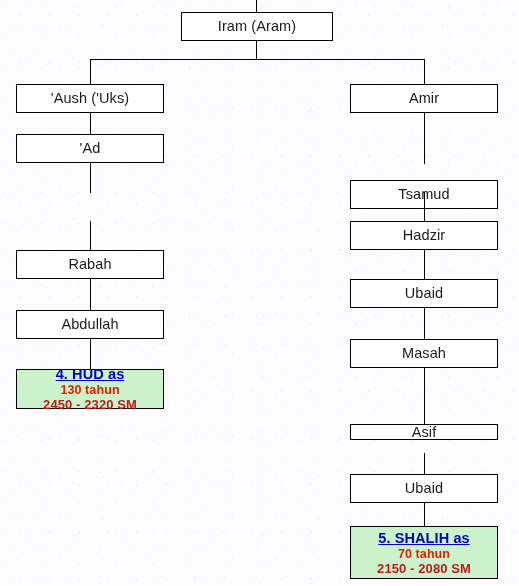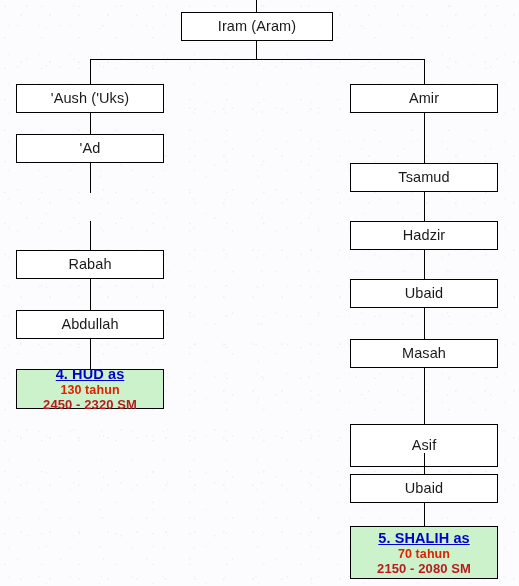--- a/index.html
+++ b/index.html
@@ -121,41 +121,41 @@
     <span class="hl-title">4. HUD as</span>
     <span class="hl-age">130 tahun</span>
     <span class="hl-range">2450 - 2320 SM</span>
   </div>
 
   <div class="node" style="left:350px; top:84px; width:148px; height:29px;">
     <span>Amir</span>
   </div>
   <div class="edge v" style="left:424px; top:113px; height:51px;"></div>
 
-  <div class="node" style="left:350px; top:163px; width:148px; height:29px;">
+  <div class="node" style="left:350px; top:180px; width:148px; height:29px;">
     <span>Tsamud</span>
   </div>
   <div class="edge v" style="left:424px; top:192px; height:30px;"></div>
 
   <div class="node" style="left:350px; top:221px; width:148px; height:29px;">
     <span>Hadzir</span>
   </div>
   <div class="edge v" style="left:424px; top:250px; height:30px;"></div>
 
   <div class="node" style="left:350px; top:279px; width:148px; height:29px;">
     <span>Ubaid</span>
   </div>
   <div class="edge v" style="left:424px; top:308px; height:32px;"></div>
 
   <div class="node" style="left:350px; top:339px; width:148px; height:29px;">
     <span>Masah</span>
   </div>
   <div class="edge v" style="left:424px; top:368px; height:57px;"></div>
 
-  <div class="node" style="left:350px; top:424px; width:148px; height:43px;">
+  <div class="node" style="left:350px; top:424px; width:148px; height:16px;">
     <span>Asif</span>
   </div>
   <div class="edge v" style="left:424px; top:453px; height:22px;"></div>
 
   <div class="node" style="left:350px; top:474px; width:148px; height:29px;">
     <span>Ubaid</span>
   </div>
   <div class="edge v" style="left:424px; top:503px; height:24px;"></div>
 
   <div class="node highlight" style="left:350px; top:526px; width:148px; height:53px;">

